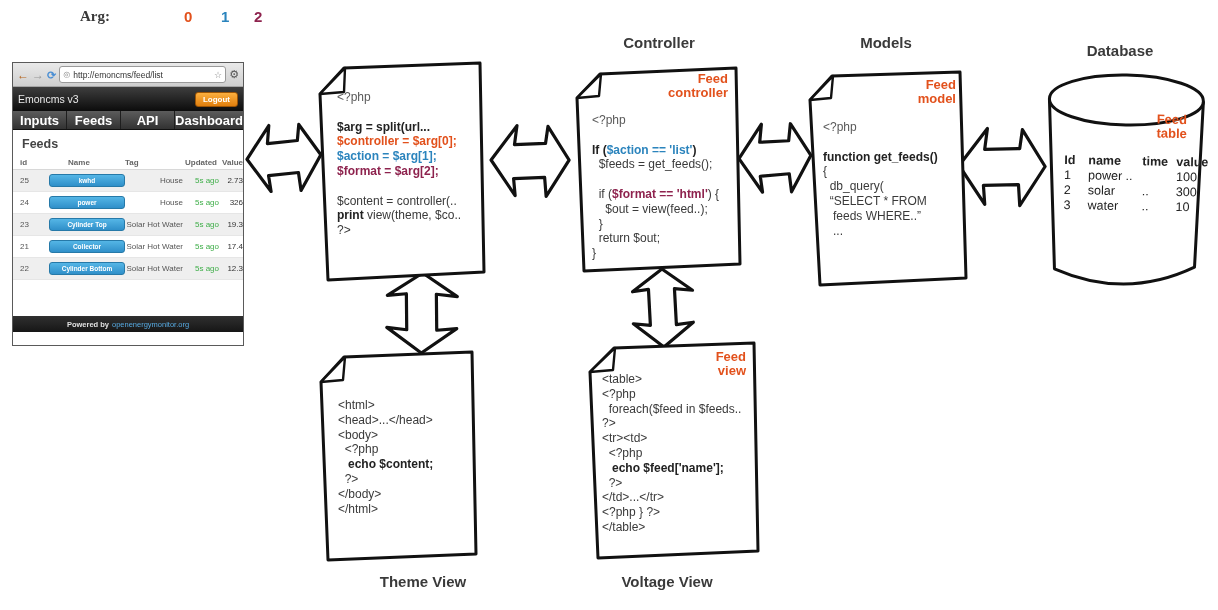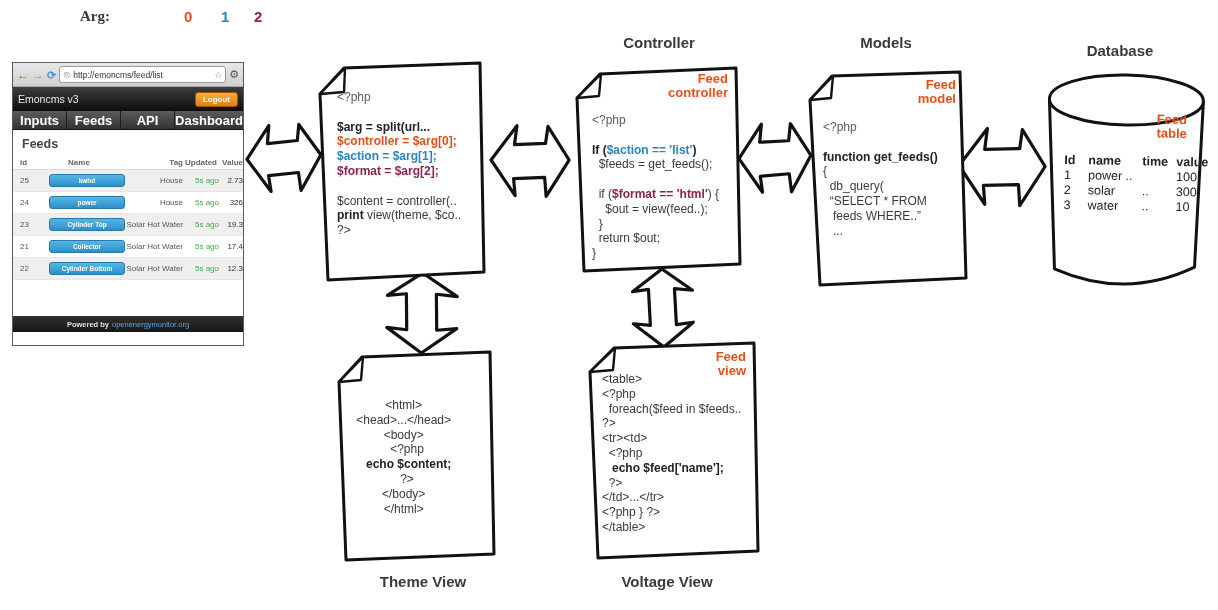--- a/index.html
+++ b/index.html
@@ -32,21 +32,21 @@
   .nav-item{flex:1;display:flex;align-items:center;justify-content:center;color:#fff;font-size:13px;
             font-weight:bold;border-right:1px solid #1e1e1e;}
   .nav-item:last-child{border-right:none;}
   .bcontent{position:relative;height:202px;background:#fff;}
   .feeds-heading{font-size:12.5px;font-weight:bold;color:#444;padding:7px 0 4px 9px;}
   .ftable{font-size:8px;color:#555;}
   .frow,.fhead{display:flex;align-items:center;}
   .fhead{height:14px;border-bottom:1px solid #d8d8d8;font-weight:bold;color:#666;}
   .fc0{width:20px;padding-left:7px;box-sizing:border-box;}
   .fc1{width:92px;text-align:center;}
-  .fc2{width:58px;text-align:right;}
+  .fc2{width:58px;text-align:left;}
   .fc3{width:36px;text-align:center;}
   .fc4{width:24px;text-align:right;}
   .feeds-rows .trow{display:flex;align-items:center;height:21px;border-bottom:1px solid #e6e6e6;}
   .feeds-rows .trow:nth-child(odd){background:#efefef;}
   .feeds-rows .tcell{display:flex;align-items:center;justify-content:flex-end;}
   .feeds-rows .tcell.c0{width:20px;justify-content:flex-start;padding-left:7px;box-sizing:border-box;color:#555;}
   .feeds-rows .tcell.c1{width:92px;}
   .feeds-rows .tcell.c2{width:58px;color:#555;}
   .feeds-rows .tcell.c3{width:36px;color:var(--green);}
   .feeds-rows .tcell.c4{width:24px;justify-content:flex-end;color:#333;}
@@ -308,21 +308,21 @@
           <div class="trow">
             <div class="tcell c0"><span>3</span></div>
             <div class="tcell c1"><span>water</span></div>
             <div class="tcell c2"><span>..</span></div>
             <div class="tcell c3"><span>10</span></div>
           </div>
         </div>
     </div>
   </div>
 
-  <div class="abs" style="left:338px;top:350px;width:160px;height:212px;text-align:center;">
+  <div class="abs" style="left:320px;top:350px;width:160px;height:212px;">
     <svg class="shape" width="160" height="212">
       <polygon points="24,7 152,2 156,204 8,210 1,32" fill="#fff" stroke="#111" stroke-width="3" stroke-linejoin="round"></polygon>
       <polygon points="25,7 1,32 23,30" fill="#fff" stroke="#111" stroke-width="2.4" stroke-linejoin="round"></polygon>
     </svg>
     <div class="abs code" style="left:18px;top:48px;"><div class="cl"><span class="k-dark">&lt;html&gt;</span></div><div class="cl"><span class="k-dark">&lt;head&gt;...&lt;/head&gt;</span></div><div class="cl"><span class="k-dark">&lt;body&gt;</span></div><div class="cl"><span class="k-dark">  &lt;?php</span></div><div class="cl"><span class="k-darkb">   echo $content;</span></div><div class="cl"><span class="k-dark">  ?&gt;</span></div><div class="cl"><span class="k-dark">&lt;/body&gt;</span></div><div class="cl"><span class="k-dark">&lt;/html&gt;</span></div></div>
   </div>
 
   <div class="abs" style="left:588px;top:342px;width:174px;height:218px;">
     <svg class="shape" width="174" height="218">
       <polygon points="26,6 166,1 170,209 10,216 2,30" fill="#fff" stroke="#111" stroke-width="3" stroke-linejoin="round"></polygon>

